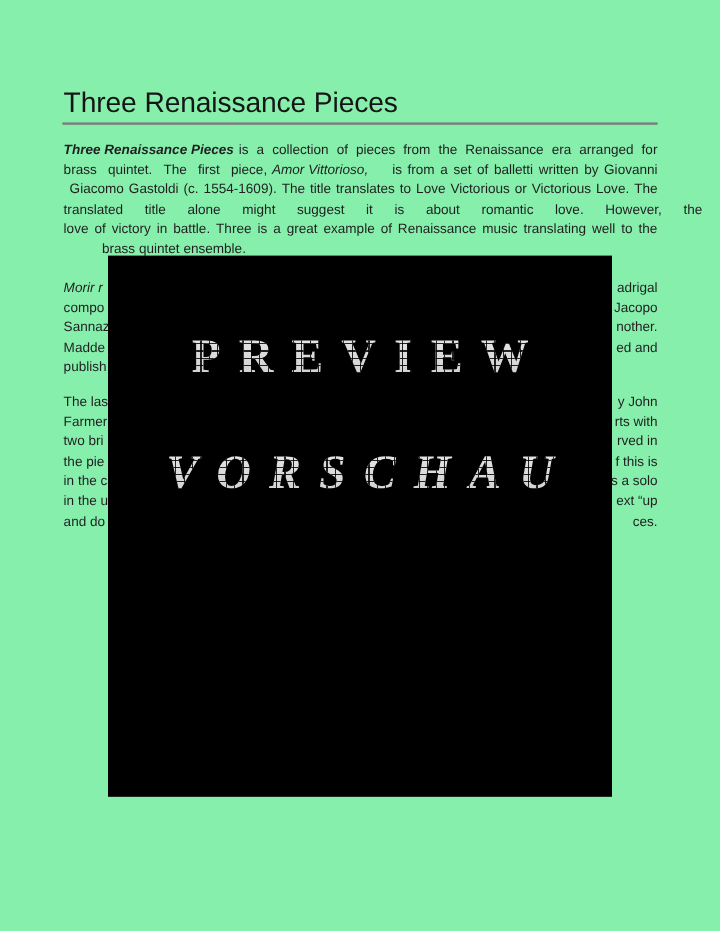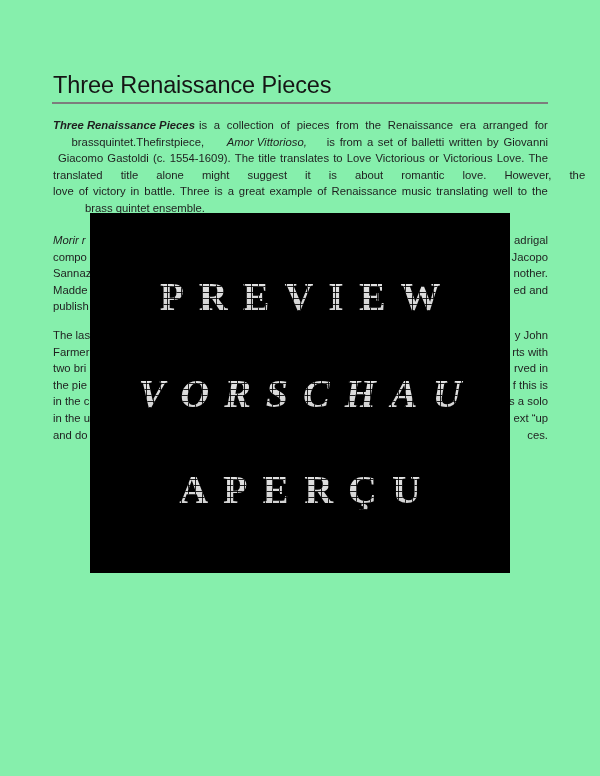--- a/index.html
+++ b/index.html
@@ -67,21 +67,21 @@
     .p2 { top: 232px; }
     .p3 { top: 327px; }
     em { font-style: italic; }
     strong { font-weight: bold; }
 
     .overlay {
       position: absolute;
       left: 90px;
       top: 213px;
       width: 420px;
-      height: 360px;
+      height: 451px;
       background: #000000;
     }
     .wm {
       position: absolute;
       left: 0;
       width: 420px;
       text-align: center;
       font-family: "Liberation Serif", "DejaVu Serif", serif;
       font-weight: bold;
       font-size: 40px;
@@ -122,21 +122,21 @@
           <span class="w">pieces</span>
           <span class="w">from</span>
           <span class="w">the</span>
           <span class="w">Renaissance</span>
           <span class="w">era</span>
           <span class="w">arranged</span>
           <span class="w">for</span>
         </span>
     </div>
     <div class="line">
-      <span class="justify" style="display: flex; justify-content: center; flex: 1 1 auto; margin-left: 0px;">
+      <span class="justify" style="display: flex; justify-content: space-between; flex: 1 1 auto; margin-left: 0px;">
           <span class="w">brass</span>
           <span class="w">quintet.</span>
           <span class="w">The</span>
           <span class="w">first</span>
           <span class="w">piece,</span>
         </span>
       <em style="margin-left:4px;margin-right:16px;">Amor Vittorioso,</em>
       <span class="justify" style="display: flex; justify-content: space-between; flex: 1 1 auto; margin-left: 4px;">
           <span class="w">is</span>
           <span class="w">from</span>
@@ -263,16 +263,15 @@
     </div>
     <div class="frag-row">
       <span class="frag-left">and do</span>
       <span class="frag-right">ces.</span>
     </div>
   </div>
 
   <div class="overlay">
     <div class="wm wm1">PREVIEW</div>
     <div class="wm wm2">VORSCHAU</div>
-    <div class="wm wm3">APERÇU</div>
   </div>
 
 </div>
 
 </body></html>

